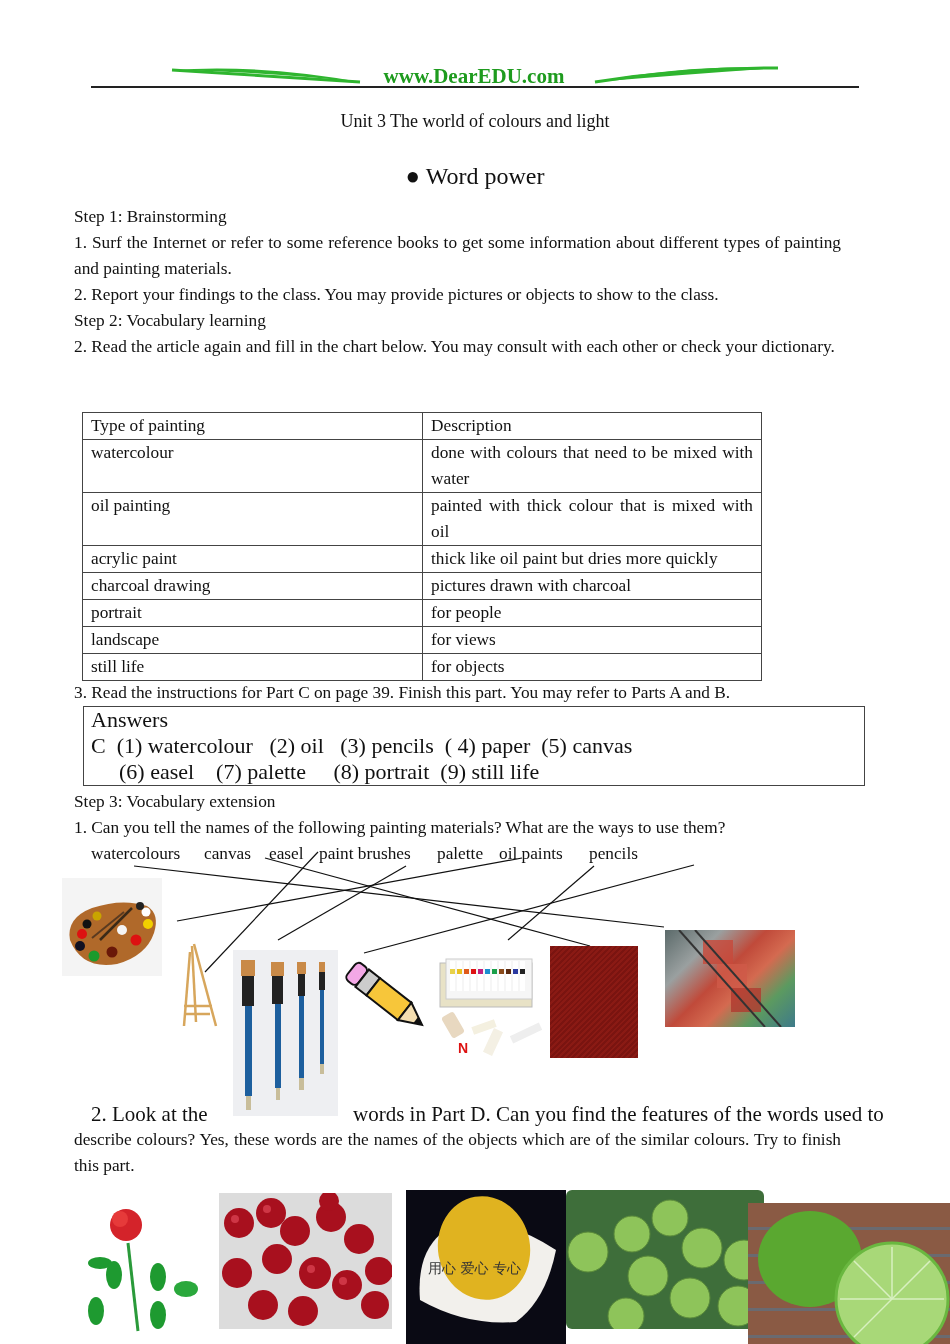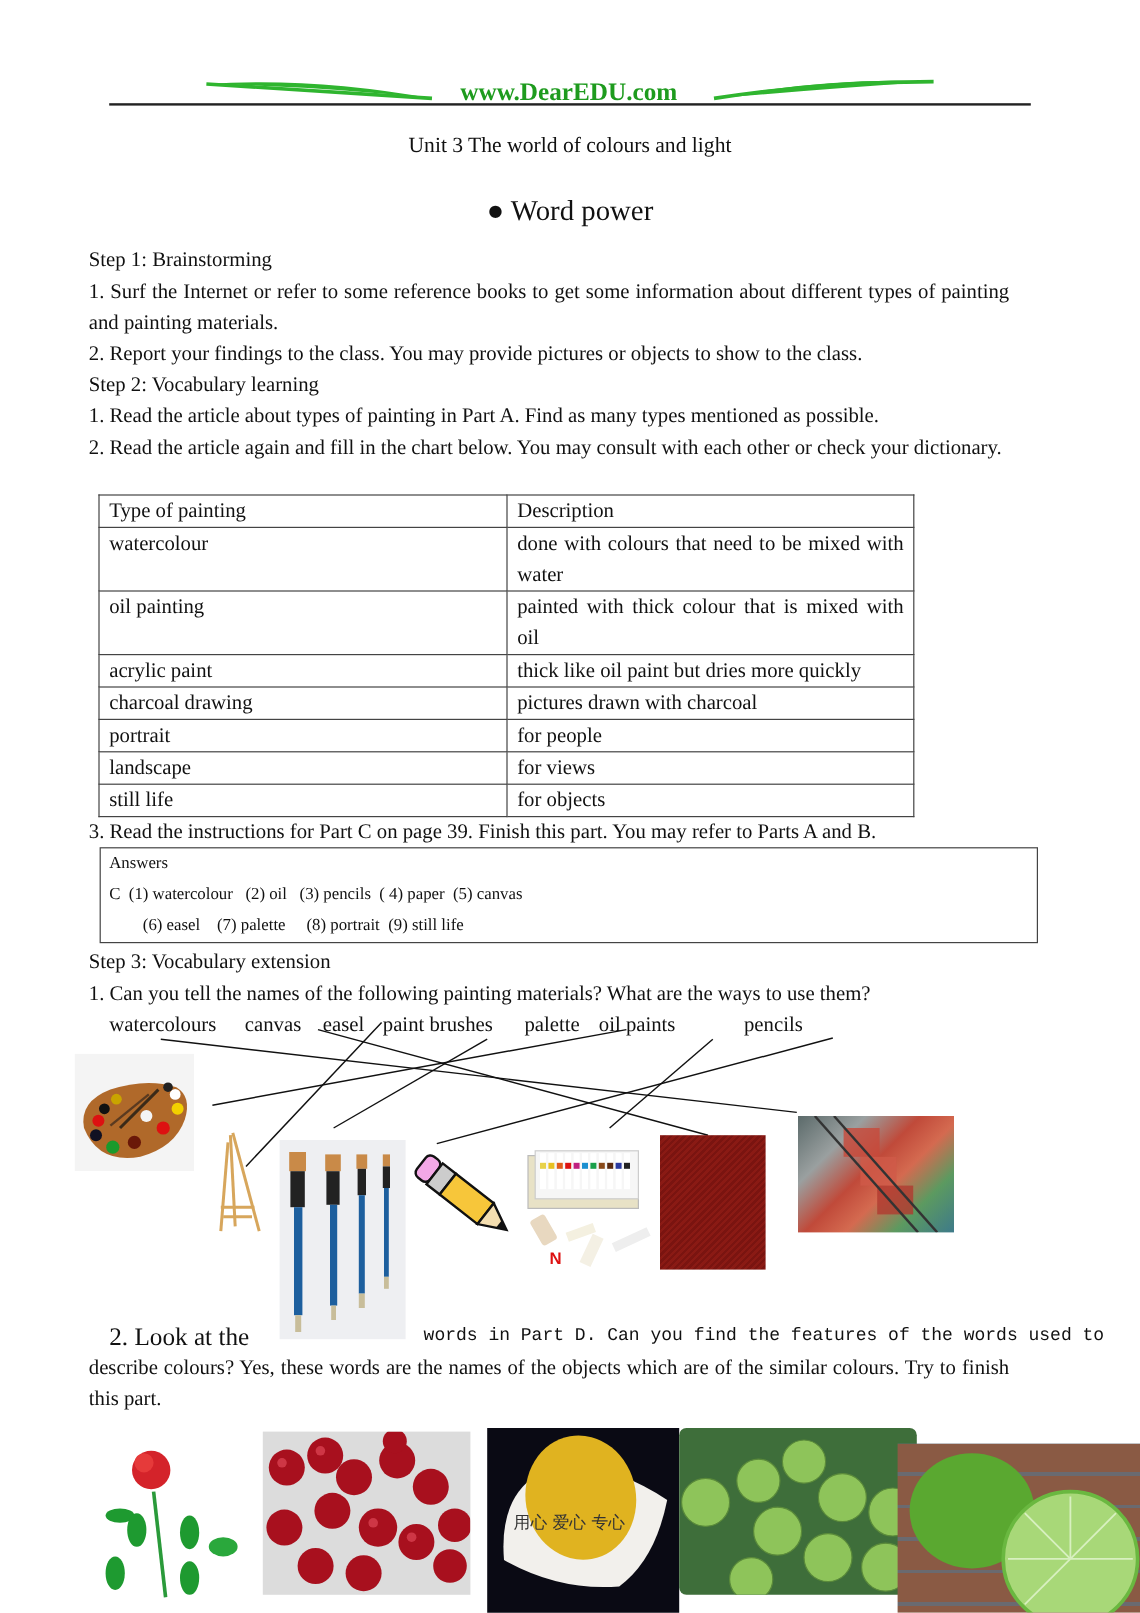--- a/index.html
+++ b/index.html
@@ -12,21 +12,21 @@
                font-family:"Liberation Serif", serif; font-weight:bold; font-size:21px;
                color:#1e9b1e; line-height:28px; }
   .title { left:0; width:950px; text-align:center; font-size:18px; top:111px; }
   .subtitle { left:0; width:950px; text-align:center; font-size:24px; top:163px; }
   .para { left:74px; width:767px; font-size:17.3px; line-height:26px; text-align:justify; }
   table.chart { position:absolute; left:82px; top:412px; width:680px; border-collapse:collapse;
                 font-size:17.3px; }
   table.chart td { border:1px solid #444; padding:0 8px; vertical-align:top; line-height:26px; text-align:justify; }
   table.chart td.c1 { width:323px; }
   .answers { left:83px; top:706px; width:782px; height:80px; border:1px solid #444;
-             font-size:14px; line-height:26px; padding:0 7px; box-sizing:border-box; }
+             font-size:22px; line-height:26px; padding:0 7px; box-sizing:border-box; }
   .img { position:absolute; overflow:hidden; }
   svg.lines { position:absolute; left:0; top:0; width:950px; height:1344px; pointer-events:none; }
   .wm { position:absolute; font-family:"DejaVu Sans", sans-serif; font-size:14px; color:#333; }
 </style>
 </head>
 <body>
 
 <div class="abs logo">
   <svg width="610" height="28" viewBox="0 0 610 28">
     <path d="M2 8 Q90 2 190 20 Q100 10 2 8 Z" fill="#2fb52f"></path>
@@ -39,21 +39,20 @@
 <div class="abs header-rule"></div>
 
 <div class="abs title">Unit 3 The world of colours and light</div>
 <div class="abs subtitle">● Word power</div>
 
 <div class="abs para" style="top:204px;">
   <div>Step 1: Brainstorming</div>
   <div>1. Surf the Internet or refer to some reference books to get some information about different types of painting and painting materials.</div>
   <div>2. Report your findings to the class. You may provide pictures or objects to show to the class.</div>
   <div>Step 2: Vocabulary learning</div>
-  <div>1. Read the article about types of painting in Part A. Find as many types mentioned as possible.</div>
   <div>2. Read the article again and fill in the chart below. You may consult with each other or check your dictionary.</div>
 </div>
 
 <table class="chart">
   <tbody>
       <tr>
     <td class="c1">Type of painting</td>
     <td>Description</td>
   </tr>
   <tr>
@@ -100,21 +99,21 @@
   <div>1. Can you tell the names of the following painting materials? What are the ways to use them?</div>
 </div>
 
 <div class="abs" style="top:841px; left:91px; font-size:17.3px; line-height:26px;">
   <span class="abs" style="left:0;white-space:nowrap;">watercolours</span>
   <span class="abs" style="left:113px;white-space:nowrap;">canvas</span>
   <span class="abs" style="left:178px;white-space:nowrap;">easel</span>
   <span class="abs" style="left:228px;white-space:nowrap;">paint brushes</span>
   <span class="abs" style="left:346px;white-space:nowrap;">palette</span>
   <span class="abs" style="left:408px;white-space:nowrap;">oil paints</span>
-  <span class="abs" style="left:498px;white-space:nowrap;margin-left:31px;">pencils</span>
+  <span class="abs" style="left:498px;white-space:nowrap;">pencils</span>
 </div>
 
 <svg class="lines">
   <g stroke="#111" stroke-width="1.2" fill="none">
     <line x1="134" y1="866" x2="664" y2="927"></line>
     <line x1="265" y1="858" x2="590" y2="946"></line>
     <line x1="318" y1="852" x2="205" y2="972"></line>
     <line x1="406" y1="866" x2="278" y2="940"></line>
     <line x1="522" y1="858" x2="177" y2="921"></line>
     <line x1="594" y1="866" x2="508" y2="940"></line>
@@ -231,21 +230,21 @@
   <svg width="130" height="97" viewBox="0 0 130 97">
     <rect x="38" y="10" width="30" height="24" fill="#c8483a" opacity="0.8"></rect>
     <rect x="52" y="34" width="30" height="24" fill="#d05a48" opacity="0.8"></rect>
     <rect x="66" y="58" width="30" height="24" fill="#b03a30" opacity="0.8"></rect>
     <line x1="14" y1="0" x2="100" y2="97" stroke="#333" stroke-width="2"></line>
     <line x1="30" y1="0" x2="116" y2="97" stroke="#333" stroke-width="2"></line>
   </svg>
 </div>
 
 <div class="abs" style="left:91px;top:1101px;font-size:21px;line-height:26px;white-space:nowrap;">2.  Look  at  the</div>
-<div class="abs" style="left:353px;top:1101px;width:505px;font-size:15px;line-height:26px;white-space:nowrap;text-align:right;font-family:Liberation Mono, monospace;">words in Part D. Can you find the features of the words used to</div>
+<div class="abs" style="left:353px;top:1101px;width:505px;font-size:21px;line-height:26px;white-space:nowrap;text-align:right;">words in Part D. Can you find the features of the words used to</div>
 <div class="abs para" style="top:1127px;">describe colours? Yes, these words are the names of the objects which are of the similar colours. Try to finish this part.</div>
 
 <div class="img" style="left:78px;top:1203px;width:128px;height:132px;background:#fff;">
   <svg width="128" height="132" viewBox="0 0 128 132">
     <line x1="50" y1="40" x2="60" y2="128" stroke="#2a9a3a" stroke-width="3"></line>
     <circle cx="48" cy="22" r="16" fill="#d4232a"></circle>
     <circle cx="42" cy="16" r="8" fill="#e63a3a"></circle>
     <ellipse cx="22" cy="60" rx="12" ry="6" fill="#1e9a30"></ellipse>
     <ellipse cx="36" cy="72" rx="8" ry="14" fill="#1e9a30"></ellipse>
     <ellipse cx="80" cy="74" rx="8" ry="14" fill="#1e9a30"></ellipse>

